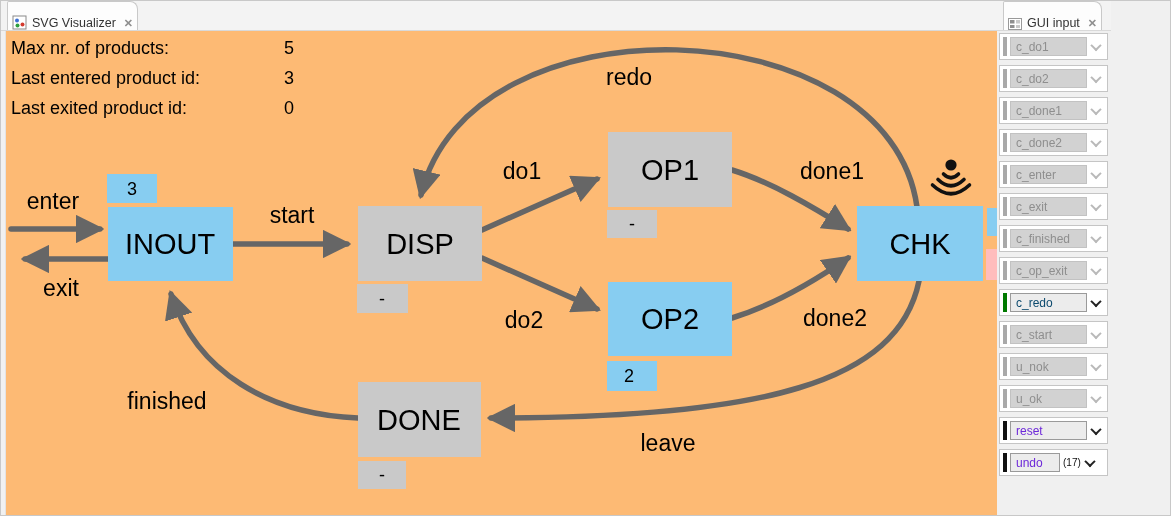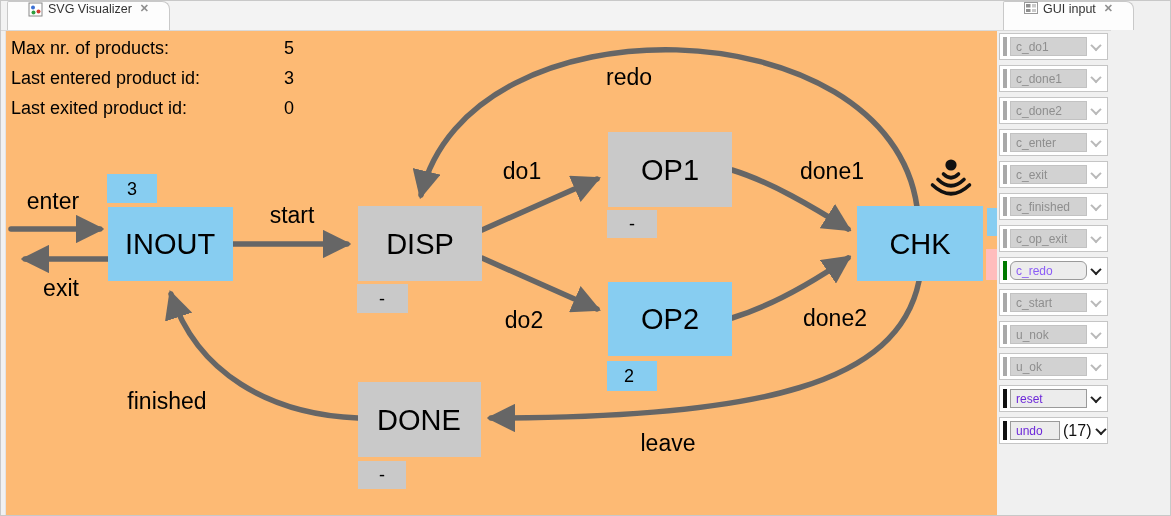--- a/index.html
+++ b/index.html
@@ -5,22 +5,22 @@
   html,body{margin:0;padding:0;background:#e8e8e8;}
   *{box-sizing:border-box;}
   #app{position:relative;width:1171px;height:516px;background:#f0f0f0;
        font-family:"Liberation Sans",sans-serif;overflow:hidden;
        border:1px solid #c8c8c8;}
   
   .view-left{position:absolute;left:0;top:0;width:1052px;height:516px;}
   .tabbar{position:absolute;left:0;top:0;right:0;height:30px;background:#f3f3f3;
           border-bottom:1px solid #d9d9d9;display:flex;align-items:flex-end;}
   .tab{height:29px;background:#fdfdfd;border:1px solid #c9c9c9;border-bottom:none;
-       border-radius:2px 8px 0 0;display:flex;align-items:flex-start;gap:5px;
-       padding:0 20px;font-size:12.5px;color:#333;margin-left:6px;white-space:nowrap;}
+       border-radius:2px 8px 0 0;display:flex;align-items:flex-end;gap:5px;
+       padding:0 4px;font-size:12.5px;color:#333;margin-left:6px;white-space:nowrap;}
   .tabclose{color:#8f8f8f;font-size:11px;font-weight:bold;margin-left:3px;cursor:pointer;}
   .canvas{position:absolute;left:0;top:30px;right:0;bottom:1px;background:#fdba74;}
   .gutter{position:absolute;left:0;top:0;bottom:0;width:5px;background:#f1f1f1;
           border-right:1px solid #e3e3e3;}
   
   .info{position:absolute;left:10px;top:2px;}
   .info-line{height:30px;line-height:30px;font-size:18px;color:#000;}
   .info-label{display:inline-block;width:273px;}
   .info-value{display:inline-block;}
   .diagram-svg{position:absolute;left:0;top:0;width:1052px;height:485px;}
@@ -36,23 +36,23 @@
   .gbar{width:4px;background:#a9a9a9;margin-right:3px;flex:none;}
   .gbtn{flex:1;min-width:0;background:#d2d2d2;border:1px solid #c2c2c2;color:#8e8e8e;
         font-size:12px;display:flex;align-items:center;padding-left:5px;overflow:hidden;
         white-space:nowrap;}
   .gchev{width:17px;flex:none;display:flex;align-items:center;justify-content:center;}
   .gchev::before{content:"";width:6px;height:6px;border-right:2px solid #b9b9b9;
         border-bottom:2px solid #b9b9b9;transform:rotate(45deg) translate(-1px,-1px);display:block;}
   .grow.enabled .gbtn{background:#ececec;border-color:#9a9a9a;color:#6d28d9;}
   .grow.enabled .gchev::before{border-color:#222;}
   .grow.accent-green .gbar{background:#007a00;}
-  .grow.accent-green .gbtn{color:#8b5cf6;border-radius:6px;}
+  .grow.accent-green .gbtn{color:#0c4a6e;}
   .grow.accent-black .gbar{background:#111;}
-  .gcount{flex:none;align-self:center;font-size:16px;color:#111;margin:0 1px 0 3px;}
+  .gcount{flex:none;align-self:center;font-size:10px;color:#111;margin:0 1px 0 3px;}
   .grow.has-count .gbtn{flex:0 0 50px;}
   
   .ticon{display:inline-flex;flex:none;}
 </style>
 </head>
 <body>
 
 <div id="app">
 
   <div class="view-left">
@@ -197,20 +197,25 @@
     </div>
 
     <div class="rows">
       <div class="grow">
         <span class="gbar"></span>
         <span class="gbtn">c_do1</span>
         <span class="gchev"></span>
       </div>
       <div class="grow">
         <span class="gbar"></span>
+        <span class="gbtn">c_do2</span>
+        <span class="gchev"></span>
+      </div>
+      <div class="grow">
+        <span class="gbar"></span>
         <span class="gbtn">c_done1</span>
         <span class="gchev"></span>
       </div>
       <div class="grow">
         <span class="gbar"></span>
         <span class="gbtn">c_done2</span>
         <span class="gchev"></span>
       </div>
       <div class="grow">
         <span class="gbar"></span>

